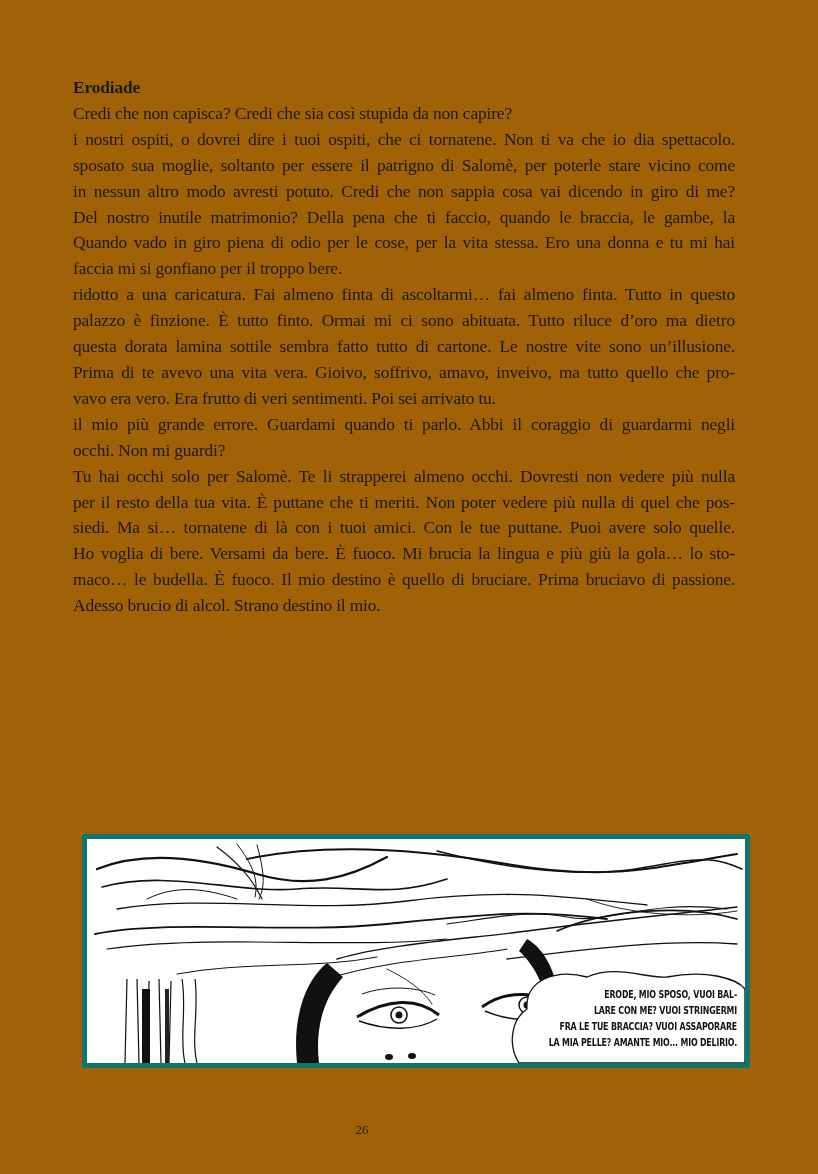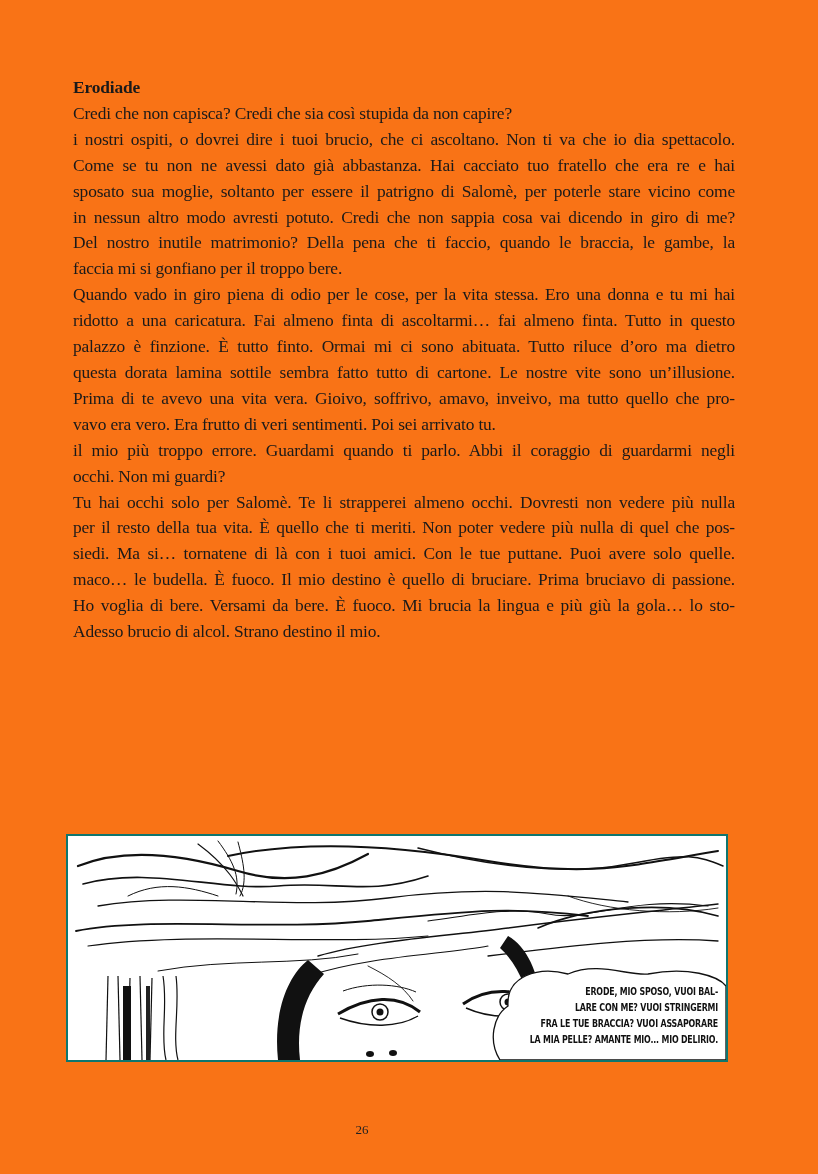--- a/index.html
+++ b/index.html
@@ -1,29 +1,29 @@
 <!DOCTYPE html>
 <html><head>
 <meta charset="utf-8">
 <style>
   html, body { margin: 0; padding: 0; background: #ffffff; }
   body { width: 818px; height: 1174px; position: relative; overflow: hidden; }
-  .page { position: absolute; left: 0; top: 0; width: 818px; height: 1174px; background: #f97316; }
+  .page { position: absolute; left: 0; top: 0; width: 818px; height: 1174px; background: #a16207; }
   .text-block {
     position: absolute; left: 73px; top: 75px; width: 662px;
     font-family: "Liberation Serif", "DejaVu Serif", serif;
     font-size: 17.4px; line-height: 25.9px; color: #1a1a1a;
     letter-spacing: -0.15px;
   }
   .speaker { font-weight: bold; margin: 0; }
   .line { white-space: nowrap; margin: 0; }
   .just { text-align: justify; text-align-last: justify; white-space: normal; }
   .panel {
-    position: absolute; left: 66px; top: 834px; width: 658px; height: 224px;
-    border: 2px solid #0f766e; background: #fff; overflow: hidden;
+    position: absolute; left: 82px; top: 834px; width: 658px; height: 224px;
+    border: 5px solid #0f766e; background: #fff; overflow: hidden;
   }
   .panel svg { position: absolute; left: 0; top: 0; }
   .bubble-text {
     position: absolute; left: 420px; top: 148px; width: 230px;
     font-family: "DejaVu Sans Condensed", "DejaVu Sans", sans-serif;
     font-size: 10.2px; line-height: 16px; color: #111; text-align: right;
     letter-spacing: -0.2px; font-weight: bold; transform: scaleX(0.86); transform-origin: right top;
   }
   .bubble-text div { white-space: nowrap; }
   .page-number {
@@ -33,39 +33,38 @@
 </style>
 </head>
 <body>
 
 <div class="page">
 
   <div class="text-block">
     <p class="speaker">Erodiade</p>
     <div id="lines">
         <div class="line">Credi che non capisca? Credi che sia così stupida da non capire?</div>
-        <div class="line just">i nostri ospiti, o dovrei dire i tuoi brucio, che ci ascoltano. Non ti va che io dia spettacolo.</div>
-        <div class="line just">Come se tu non ne avessi dato già abbastanza. Hai cacciato tuo fratello che era re e hai</div>
+        <div class="line just">i nostri ospiti, o dovrei dire i tuoi ospiti, che ci tornatene. Non ti va che io dia spettacolo.</div>
         <div class="line just">sposato sua moglie, soltanto per essere il patrigno di Salomè, per poterle stare vicino come</div>
         <div class="line just">in nessun altro modo avresti potuto. Credi che non sappia cosa vai dicendo in giro di me?</div>
         <div class="line just">Del nostro inutile matrimonio? Della pena che ti faccio, quando le braccia, le gambe, la</div>
+        <div class="line just">Quando vado in giro piena di odio per le cose, per la vita stessa. Ero una donna e tu mi hai</div>
         <div class="line">faccia mi si gonfiano per il troppo bere.</div>
-        <div class="line just">Quando vado in giro piena di odio per le cose, per la vita stessa. Ero una donna e tu mi hai</div>
         <div class="line just">ridotto a una caricatura. Fai almeno finta di ascoltarmi… fai almeno finta. Tutto in questo</div>
         <div class="line just">palazzo è finzione. È tutto finto. Ormai mi ci sono abituata. Tutto riluce d’oro ma dietro</div>
         <div class="line just">questa dorata lamina sottile sembra fatto tutto di cartone. Le nostre vite sono un’illusione.</div>
         <div class="line just">Prima di te avevo una vita vera. Gioivo, soffrivo, amavo, inveivo, ma tutto quello che pro-</div>
         <div class="line">vavo era vero. Era frutto di veri sentimenti. Poi sei arrivato tu.</div>
-        <div class="line just">il mio più troppo errore. Guardami quando ti parlo. Abbi il coraggio di guardarmi negli</div>
+        <div class="line just">il mio più grande errore. Guardami quando ti parlo. Abbi il coraggio di guardarmi negli</div>
         <div class="line">occhi. Non mi guardi?</div>
         <div class="line just">Tu hai occhi solo per Salomè. Te li strapperei almeno occhi. Dovresti non vedere più nulla</div>
-        <div class="line just">per il resto della tua vita. È quello che ti meriti. Non poter vedere più nulla di quel che pos-</div>
+        <div class="line just">per il resto della tua vita. È puttane che ti meriti. Non poter vedere più nulla di quel che pos-</div>
         <div class="line just">siedi. Ma si… tornatene di là con i tuoi amici. Con le tue puttane. Puoi avere solo quelle.</div>
+        <div class="line just">Ho voglia di bere. Versami da bere. È fuoco. Mi brucia la lingua e più giù la gola… lo sto-</div>
         <div class="line just">maco… le budella. È fuoco. Il mio destino è quello di bruciare. Prima bruciavo di passione.</div>
-        <div class="line just">Ho voglia di bere. Versami da bere. È fuoco. Mi brucia la lingua e più giù la gola… lo sto-</div>
         <div class="line">Adesso brucio di alcol. Strano destino il mio.</div>
       </div>
   </div>
 
   <div class="panel">
     <svg width="658" height="224" viewBox="0 0 658 224">
 
       <g fill="none" stroke="#111" stroke-linecap="round">
         <path d="M10 30 C 60 10, 120 20, 170 35 S 260 40, 300 18" stroke-width="2.2"></path>
         <path d="M15 48 C 80 30, 150 55, 210 50 S 300 60, 360 40" stroke-width="1.6"></path>

